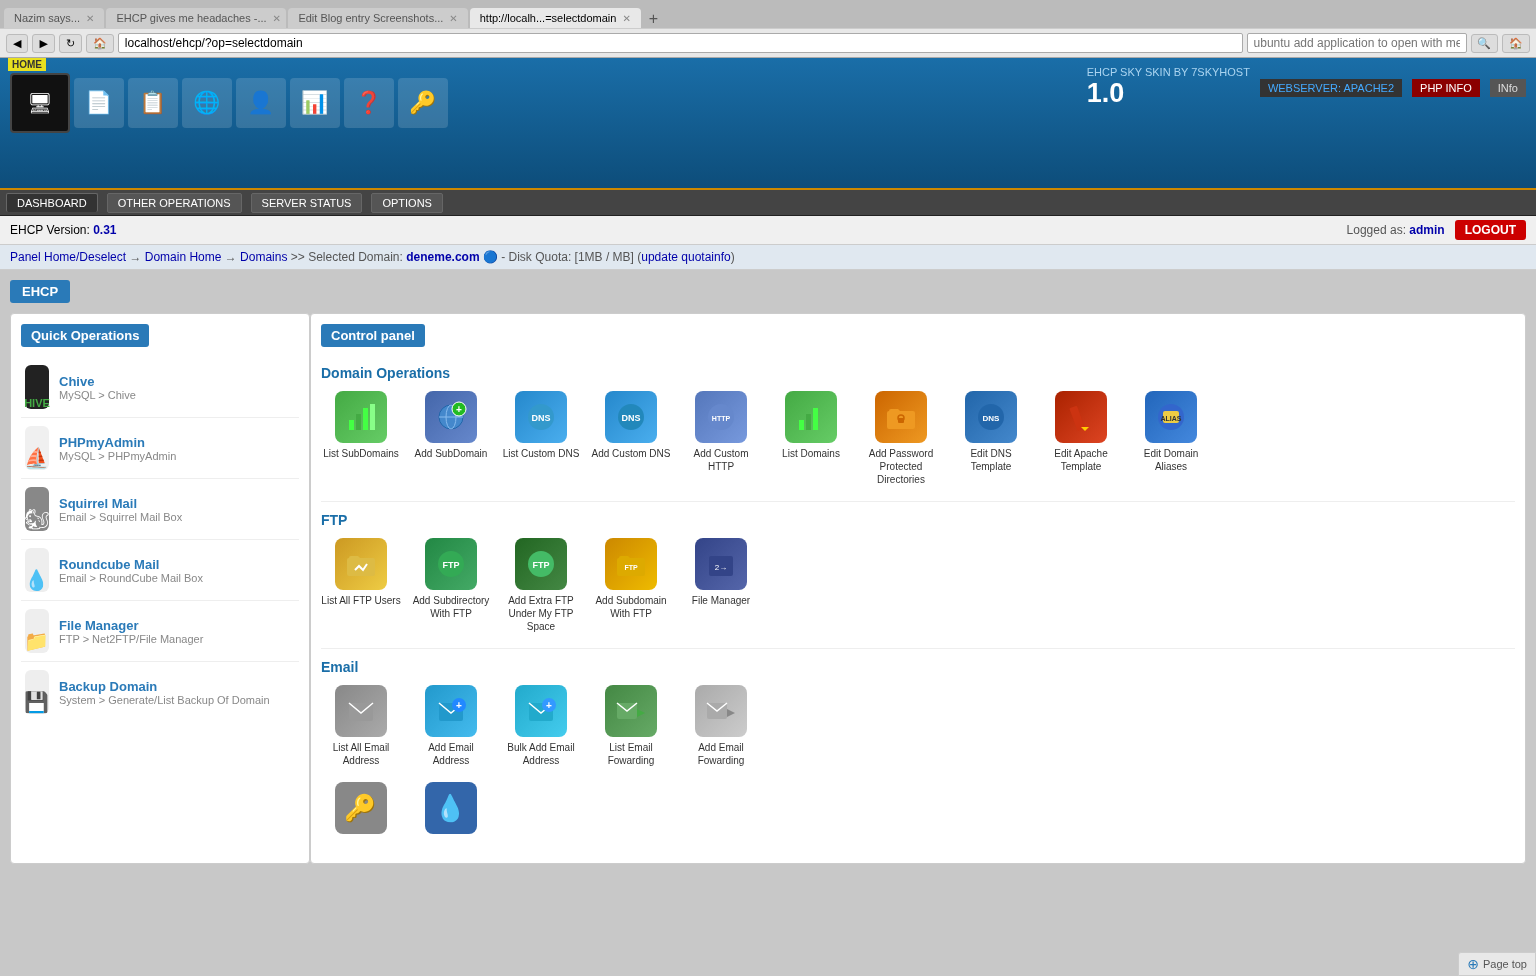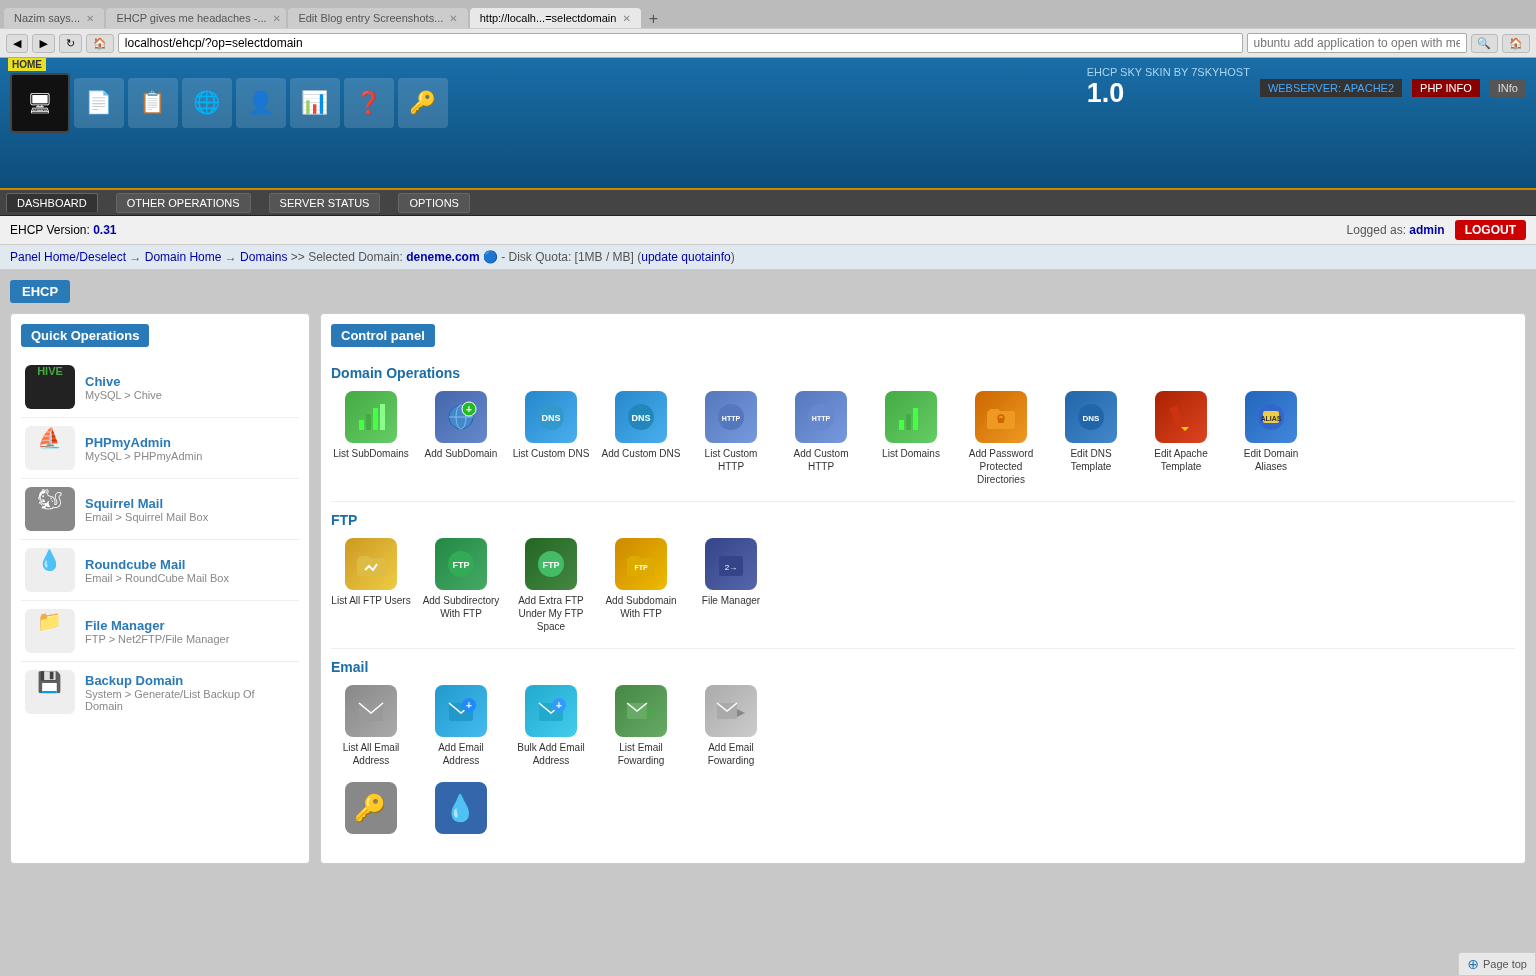--- a/index.html
+++ b/index.html
@@ -27,47 +27,47 @@
     .header-right { display: flex; align-items: center; gap: 10px; padding: 8px 10px; color: white; font-size: 11px; }
     .ehcp-brand { color: #aad4f0; font-size: 11px; }
     .version-big { font-size: 27px; font-weight: bold; color: white; }
     .webserver-badge { background: #333; color: #aaa; padding: 3px 8px; font-size: 11px; }
     .webserver-badge span { color: #4af; }
     .php-badge { background: #8b0000; color: white; padding: 3px 8px; font-size: 11px; }
     .info-badge { background: #555; color: #ddd; padding: 3px 8px; font-size: 11px; }
 
     
     .nav-bar { background: #444; display: flex; align-items: center; padding: 0 6px; height: 28px; border-top: 2px solid #c80; border-bottom: 1px solid #222; }
-    .nav-btn-menu { background: #555; color: white; border: 1px solid #666; border-radius: 2px; padding: 3px 10px; font-size: 11px; cursor: pointer; margin-right: 18px; }
+    .nav-btn-menu { background: #555; color: white; border: 1px solid #666; border-radius: 2px; padding: 3px 10px; font-size: 11px; cursor: pointer; margin-right: 9px; }
     .nav-btn-menu.active { background: #333; border-bottom: none; }
 
     
     .status-bar { background: #f0f0f0; border-bottom: 1px solid #ccc; padding: 4px 10px; display: flex; justify-content: space-between; align-items: center; }
     .version-num { color: #00a; font-weight: bold; }
     .logged-as { color: #555; font-size: 12px; }
     .logged-name { color: #00a; font-weight: bold; }
     .logout-btn { background: #c00; color: white; border: none; border-radius: 3px; padding: 3px 10px; font-size: 12px; cursor: pointer; font-weight: bold; }
 
     
     .breadcrumb { background: #e0e8f0; padding: 5px 10px; border-bottom: 1px solid #ccc; font-size: 12px; color: #555; }
     .breadcrumb a { color: #00a; text-decoration: none; }
     .domain-highlight { color: #00a; font-weight: bold; }
 
     
     .main-content { padding: 10px; }
     .ehcp-title { background: #2a7ab8; color: white; display: inline-block; padding: 4px 12px; border-radius: 3px; font-size: 13px; font-weight: bold; margin-bottom: 10px; }
 
-    .content-wrapper { display: flex; gap: 10px; }
+    .content-wrapper { display: flex; gap: 0; }
 
     
     .quick-ops { background: white; border-radius: 4px; border: 1px solid #ccc; padding: 10px; width: 300px; flex-shrink: 0; }
     .quick-ops-title { background: #2a7ab8; color: white; border-radius: 3px; padding: 4px 10px; font-size: 13px; font-weight: bold; display: inline-block; margin-bottom: 10px; }
     .quick-item { display: flex; align-items: center; gap: 10px; padding: 8px 4px; border-bottom: 1px solid #eee; cursor: pointer; }
     .quick-item:last-child { border-bottom: none; }
-    .quick-icon { width: 50px; height: 44px; border-radius: 6px; flex-shrink: 0; display: flex; align-items: flex-start; justify-content: center; font-size: 20px; }
+    .quick-icon { width: 24px; height: 44px; border-radius: 6px; flex-shrink: 0; display: flex; align-items: flex-end; justify-content: center; font-size: 20px; }
     .quick-icon.chive { background: #222; color: white; font-weight: bold; font-size: 14px; }
     .quick-icon.php { background: #f0f0f0; color: #888; }
     .quick-icon.squirrel { background: #888; color: white; }
     .quick-icon.round { background: #eee; }
     .quick-icon.file { background: #eee; }
     .quick-icon.backup { background: #eee; }
     .quick-label { color: #2a7ab8; font-weight: bold; font-size: 13px; }
     .quick-sub { color: #888; font-size: 11px; }
 
     
@@ -309,29 +309,20 @@
         <div class="cp-icon">
           <div class="cp-icon-img icon-blue-dns">
             <svg width="32" height="32" viewBox="0 0 32 32">
               <circle cx="16" cy="16" r="13" fill="#2288bb"></circle>
               <text x="16" y="20" text-anchor="middle" fill="white" font-size="9" font-weight="bold">DNS</text>
             </svg>
           </div>
           <span class="cp-icon-label">Add Custom DNS</span>
         </div>
 
-        <div class="cp-icon">
-          <div class="cp-icon-img icon-blue-http">
-            <svg width="32" height="32" viewBox="0 0 32 32">
-              <circle cx="16" cy="16" r="13" fill="#5577bb"></circle>
-              <text x="16" y="20" text-anchor="middle" fill="white" font-size="7" font-weight="bold">HTTP</text>
-            </svg>
-          </div>
-          <span class="cp-icon-label">List Custom HTTP</span>
-        </div>
 
         <div class="cp-icon">
           <div class="cp-icon-img icon-blue-http">
             <svg width="32" height="32" viewBox="0 0 32 32">
               <circle cx="16" cy="16" r="13" fill="#6688cc"></circle>
               <text x="16" y="20" text-anchor="middle" fill="white" font-size="7" font-weight="bold">HTTP</text>
             </svg>
           </div>
           <span class="cp-icon-label">Add Custom HTTP</span>
         </div>

